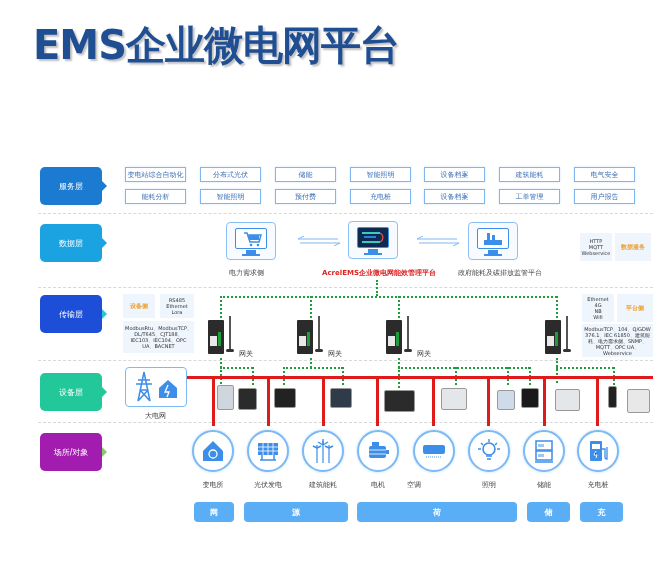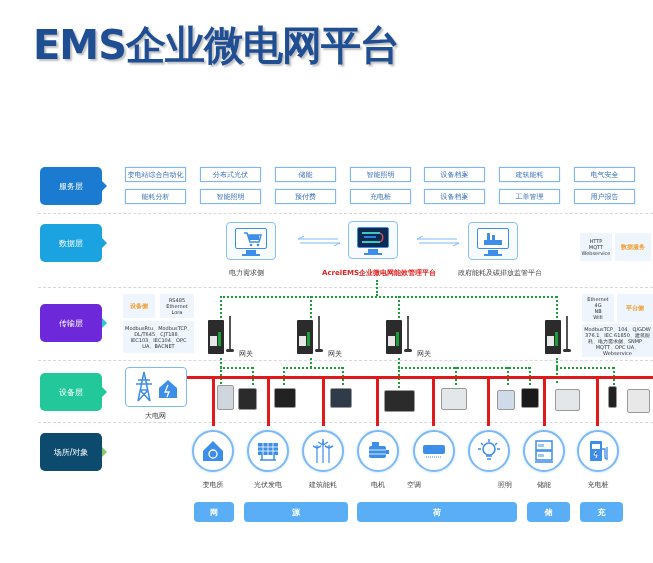--- a/index.html
+++ b/index.html
@@ -65,27 +65,27 @@
 <div class="abs sep" style="top:287px"></div>
 <div class="abs sep" style="top:360px"></div>
 <div class="abs sep" style="top:422px"></div>
 
 <div class="abs layer-tag" style="top:167px; background:#1b7bd1; --c:#1b7bd1">
     <span>服务层</span>
   </div>
 <div class="abs layer-tag" style="top:224px; background:#1aa3e0; --c:#1aa3e0">
     <span>数据层</span>
   </div>
-<div class="abs layer-tag" style="top:304px; background:#6d28d9; --c:#2ac6d4">
+<div class="abs layer-tag" style="top:295px; background:#1d4ed8; --c:#2ac6d4">
     <span>传输层</span>
   </div>
 <div class="abs layer-tag" style="top:373px; background:#22c79a; --c:#22c79a">
     <span>设备层</span>
   </div>
-<div class="abs layer-tag" style="top:433px; background:#0c4a6e; --c:#86c96b">
+<div class="abs layer-tag" style="top:433px; background:#a21caf; --c:#86c96b">
     <span>场所/对象</span>
   </div>
 
 <div id="svc-row1">
     <div class="abs svc-btn" style="left:125px; top:167px">
       <span>变电站综合自动化</span>
     </div>
     <div class="abs svc-btn" style="left:200px; top:167px">
       <span>分布式光伏</span>
     </div>
@@ -342,21 +342,21 @@
         <path d="M8 22h16" stroke="#3d8ee8" stroke-width="1" stroke-dasharray="1 1"></path>
       </svg>
     </div>
     <div class="abs obj-label" style="left:384px; top:480px">空调</div>
     <div class="abs obj-circle" style="left:468px; top:430px">
       <svg width="32" height="32" viewBox="0 0 32 32">
         <circle cx="16" cy="14" r="6" fill="none" stroke="#3d8ee8" stroke-width="1.6"></circle>
         <path d="M13 21h6M14 24h4M16 4v3M8 8l2 2M24 8l-2 2M5 14h3M24 14h3" stroke="#3d8ee8" stroke-width="1.4"></path>
       </svg>
     </div>
-    <div class="abs obj-label" style="left:475px; top:480px">照明</div>
+    <div class="abs obj-label" style="left:459px; top:480px">照明</div>
     <div class="abs obj-circle" style="left:523px; top:430px">
       <svg width="32" height="32" viewBox="0 0 32 32">
         <rect x="8" y="6" width="16" height="9" fill="none" stroke="#3d8ee8" stroke-width="1.5"></rect>
         <rect x="8" y="16" width="16" height="9" fill="none" stroke="#3d8ee8" stroke-width="1.5"></rect>
         <path d="M11 9v3M13 9v3M15 9v3M11 19v3M13 19v3M15 19v3" stroke="#3d8ee8" stroke-width="1"></path>
         <path d="M7 27h18" stroke="#3d8ee8" stroke-width="1.5"></path>
       </svg>
     </div>
     <div class="abs obj-label" style="left:514px; top:480px">储能</div>
     <div class="abs obj-circle" style="left:577px; top:430px">

